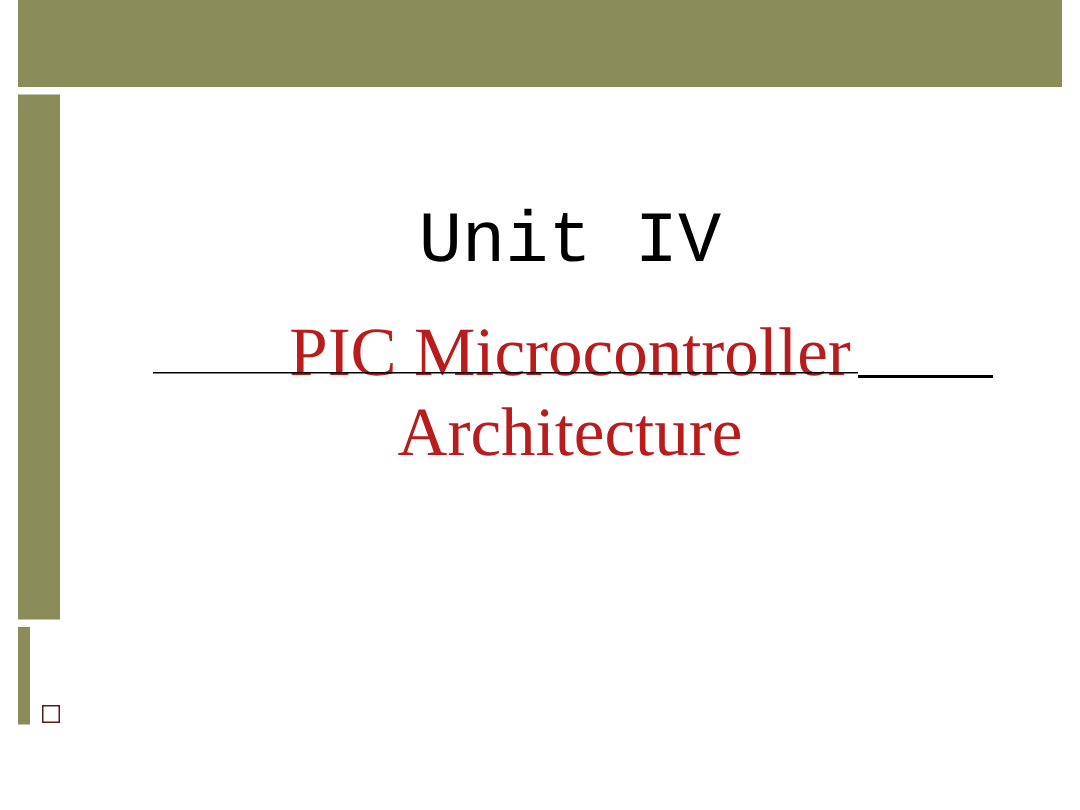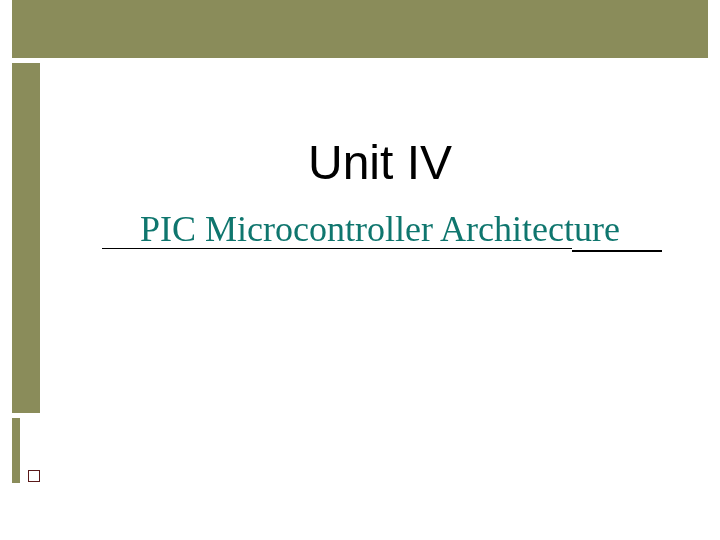--- a/index.html
+++ b/index.html
@@ -40,35 +40,35 @@
     border: 1px solid #5a1a1a;
     background: transparent;
     position: absolute;
   }
   .title {
     position: absolute;
     left: 100px;
     top: 135px;
     width: 560px;
     text-align: center;
-    font-family: Liberation Sans, sans-serif;
+    font-family: Liberation Mono, monospace;
     font-size: 48px;
     font-weight: 400;
     color: #000000;
   }
   .subtitle {
     position: absolute;
     left: 100px;
     top: 208px;
     width: 560px;
     text-align: center;
     font-family: "Times New Roman", Georgia, serif;
-    font-size: 36px;
+    font-size: 46px;
     font-weight: 400;
-    color: #0f766e;
+    color: #b91c1c;
   }
   .underline-main {
     position: absolute;
     left: 102px;
     top: 248px;
     width: 470px;
     height: 1px;
     background: #000000;
   }
   .underline-tail {

